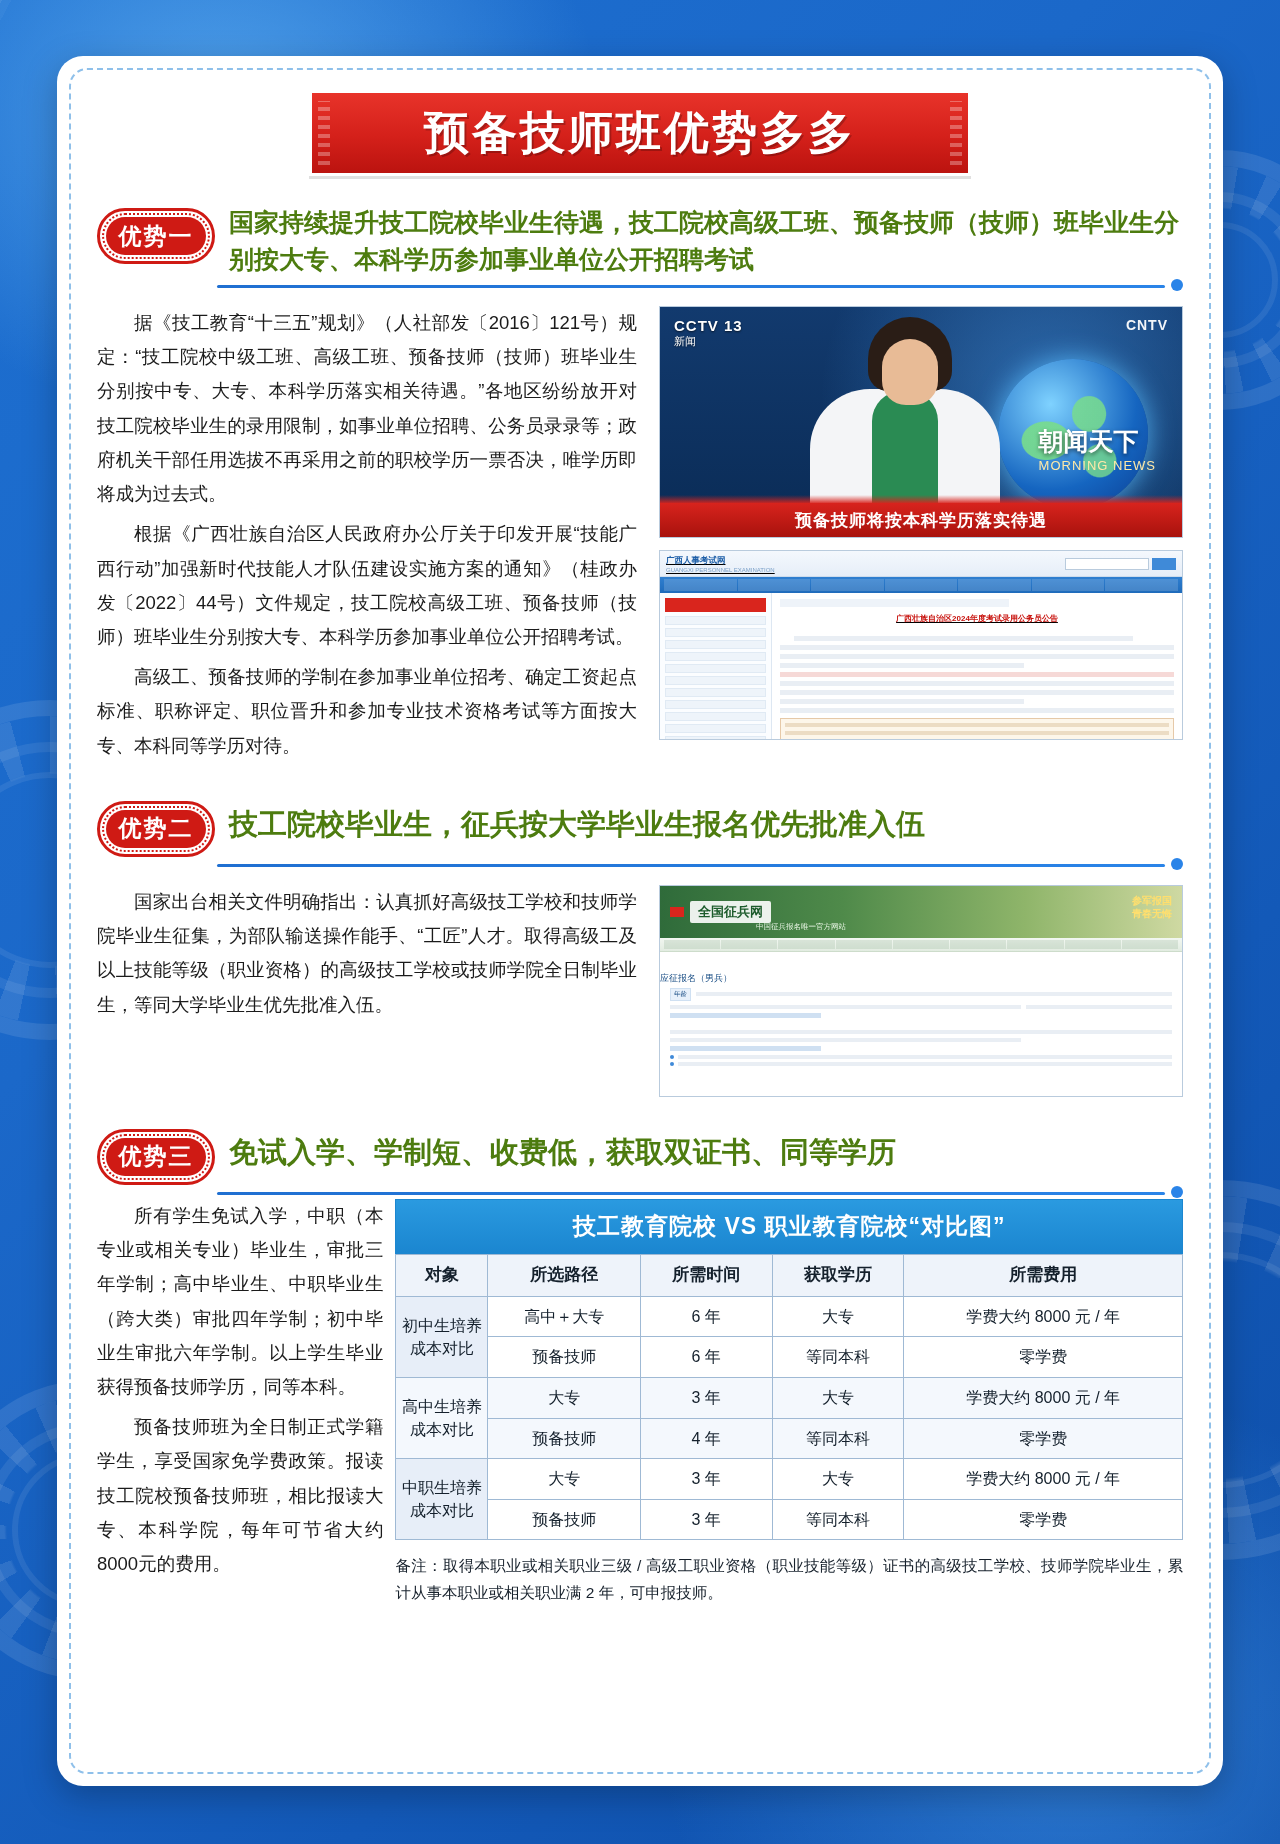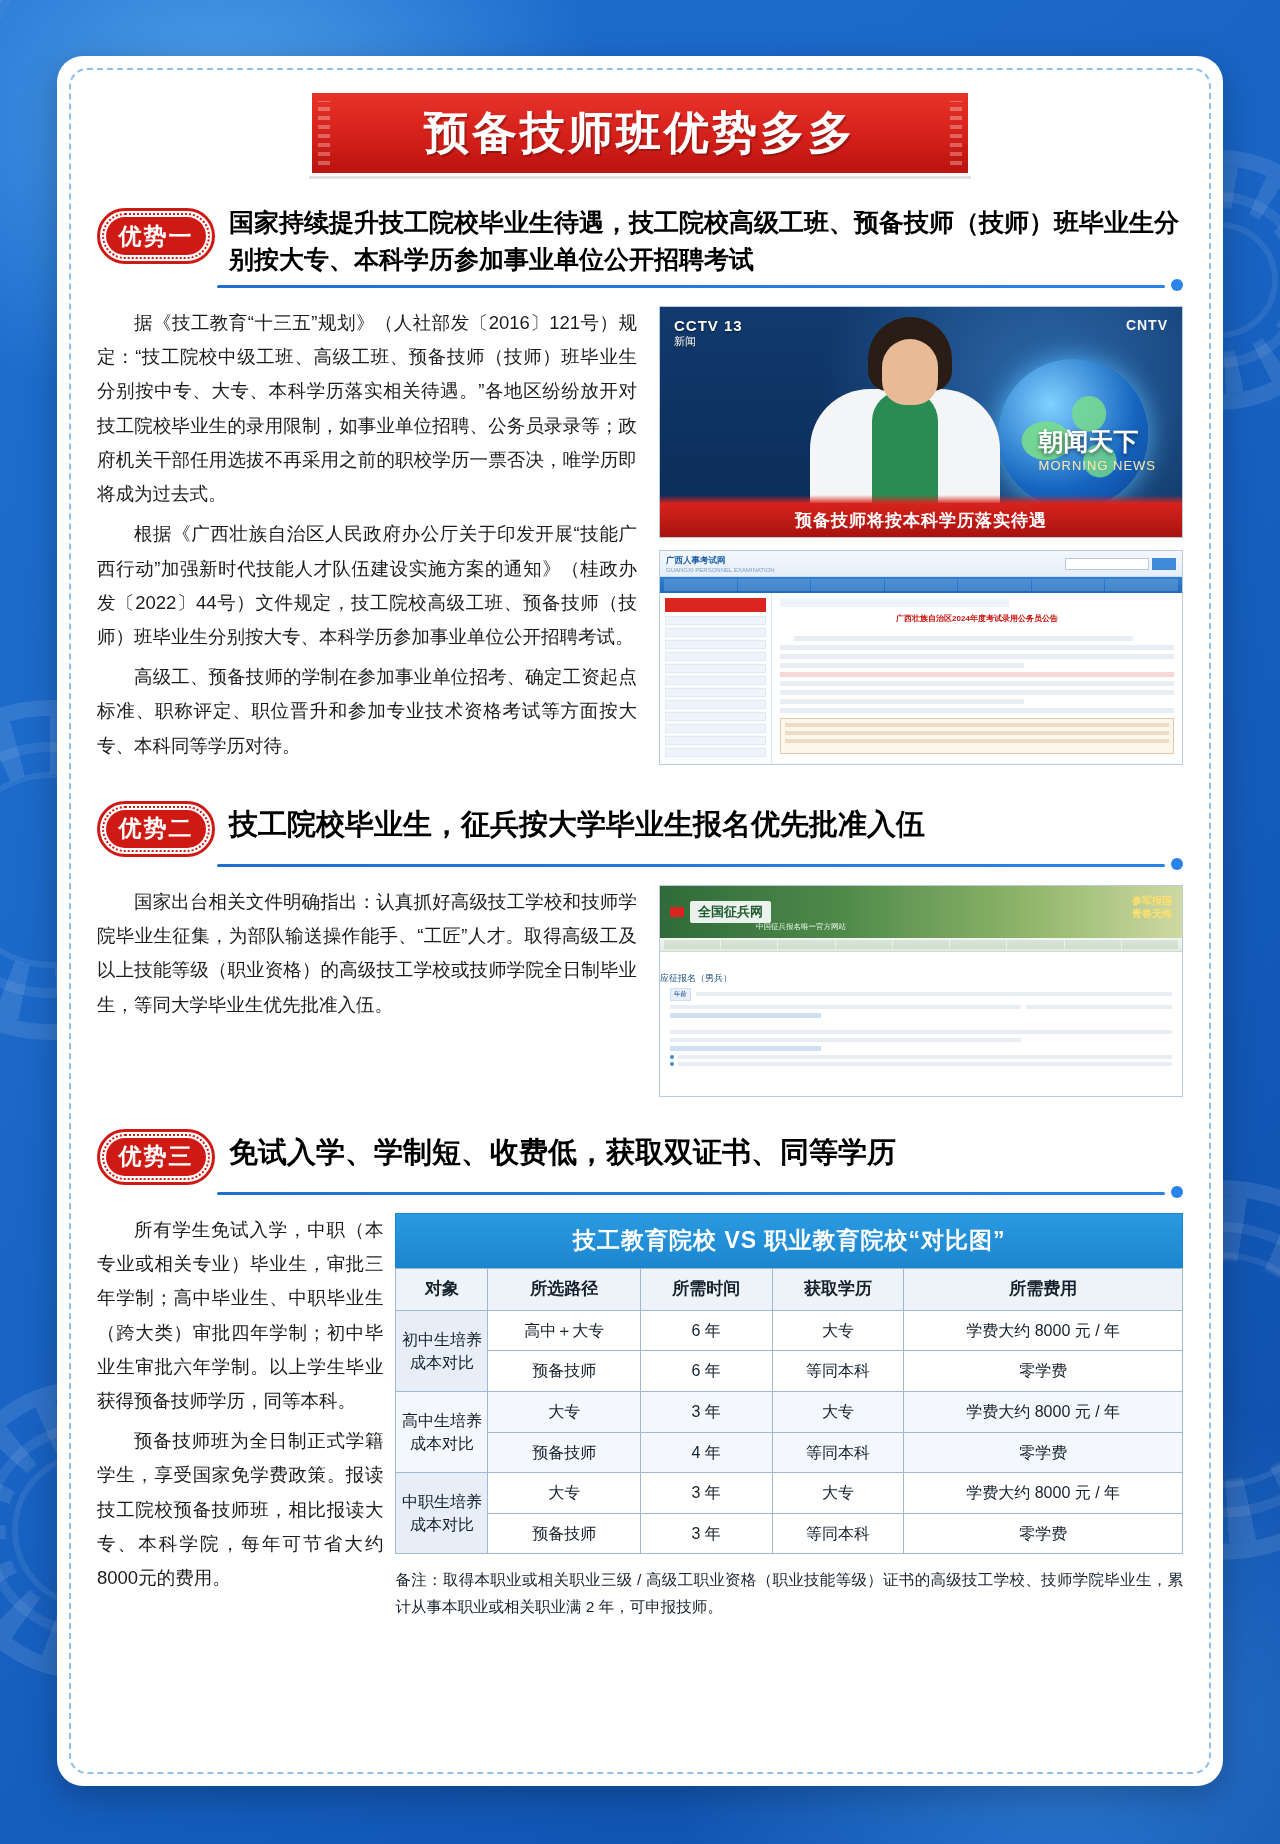--- a/index.html
+++ b/index.html
@@ -130,21 +130,21 @@
   .seal .fill {
     position:absolute; left: 9px; top: 9px; right: 9px; bottom: 9px;
     background: #cf1a14;
     border-radius: 22px;
     display:flex; align-items:center; justify-content:center;
     color:#fff; font-size: 23px; font-weight: 700; letter-spacing: 2px;
   }
   .adv-title {
     flex: 1 1 auto;
     padding-left: 14px;
-    color: #000000;
+    color: #4d7c0f;
     font-weight: 700;
   }
   .adv-title.two-line { font-size: 25px; line-height: 1.48; }
   .adv-title.one-line { font-size: 29px; line-height: 1.2; padding-top: 10px; }
   .rule-wrap { position: relative; height: 10px; margin-top: 4px; }
   .rule {
     position:absolute; left: 120px; right: 18px; top: 3px; height: 3px;
     background: linear-gradient(90deg,#1f6fd1,#2a84e8);
     border-radius: 2px;
   }
@@ -248,21 +248,21 @@
   }
 
   
   .web-shot {
     width: 100%;
     background: #ffffff;
     border: 1px solid #b9cbdd;
     position: relative;
     overflow:hidden;
   }
-  .web-shot.s1 { height: 215px; margin-top: 12px; }
+  .web-shot.s1 { height: 190px; margin-top: 12px; text-decoration: underline; }
   .ws-top {
     height: 26px; background: linear-gradient(180deg,#f4f8fd,#e6eef8);
     border-bottom: 1px solid #cddcec;
     display:flex; align-items:center; padding: 0 6px; gap: 6px;
   }
   .ws-logo { font-size: 8.5px; color:#1e5fa8; font-weight: 700; white-space: nowrap; }
   .ws-logo .sub { font-size: 6px; color:#7ba0c8; font-weight: 400; display:block; }
   .ws-search {
     margin-left: auto; display:flex; align-items:center; gap:3px;
   }
@@ -356,21 +356,21 @@
   .army-body .l.w70 { flex: 0 0 70%; }
   .army-body .hd { height: 5px; width: 30%; background:#cfe0f2; }
   .army-body .red { height: 4px; background:#f6d9d7; }
   .army-list { margin-top: 4px; }
   .army-list .li {
     display:flex; gap:4px; align-items:center; margin-bottom: 3px;
   }
   .army-list .dot { width: 4px; height: 4px; background:#3f8ad8; border-radius:50%; flex:0 0 auto; }
 
   
-  .sec3 { display:flex; gap: 12px; margin-top: 14px; }
+  .sec3 { display:flex; gap: 12px; }
   .sec3 .left { width: 400px; }
   .sec3 .right { flex: 1 1 auto; }
 
   table.cmp {
     width: 100%;
     border-collapse: collapse;
     font-size: 16px;
     color: #14202c;
   }
   table.cmp caption {

